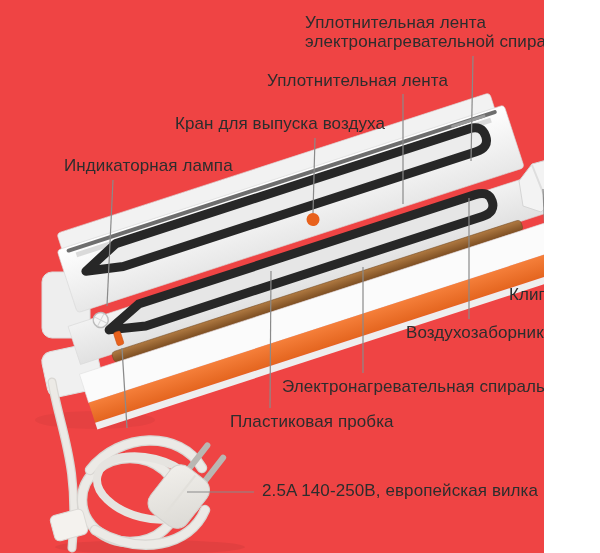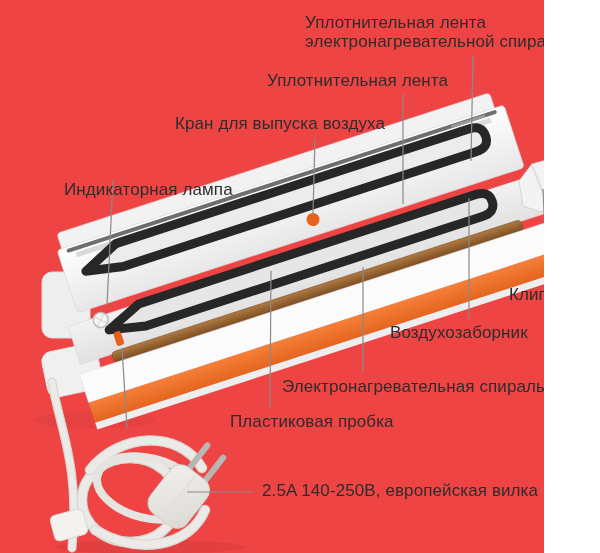--- a/index.html
+++ b/index.html
@@ -116,20 +116,20 @@
       <line x1="363" y1="267" x2="363" y2="373"></line>
       <line x1="271" y1="271" x2="270" y2="408"></line>
       <line x1="122" y1="348" x2="127" y2="428"></line>
       <line x1="187" y1="492" x2="254" y2="492"></line>
     </g>
   </svg>
 
   <div class="lbl wrap" style="left:305px;top:13px;">Уплотнительная лента электронагревательной спирали</div>
   <div class="lbl" style="left:175px;top:114px;">Кран для выпуска воздуха</div>
   <div class="lbl" style="left:267px;top:71px;">Уплотнительная лента</div>
-  <div class="lbl" style="left:64px;top:156px;margin-top:24px;">Индикаторная лампа</div>
+  <div class="lbl" style="left:64px;top:156px;">Индикаторная лампа</div>
   <div class="lbl" style="left:509px;top:285px;">Клипсы</div>
-  <div class="lbl" style="left:390px;top:323px;">Воздухозаборник</div>
+  <div class="lbl" style="left:406px;top:323px;">Воздухозаборник</div>
   <div class="lbl" style="left:282px;top:377px;">Электронагревательная спираль</div>
   <div class="lbl" style="left:230px;top:412px;">Пластиковая пробка</div>
   <div class="lbl" style="left:262px;top:481px;">2.5A 140-250В, европейская вилка</div>
 
 </div>
 
 </body></html>

